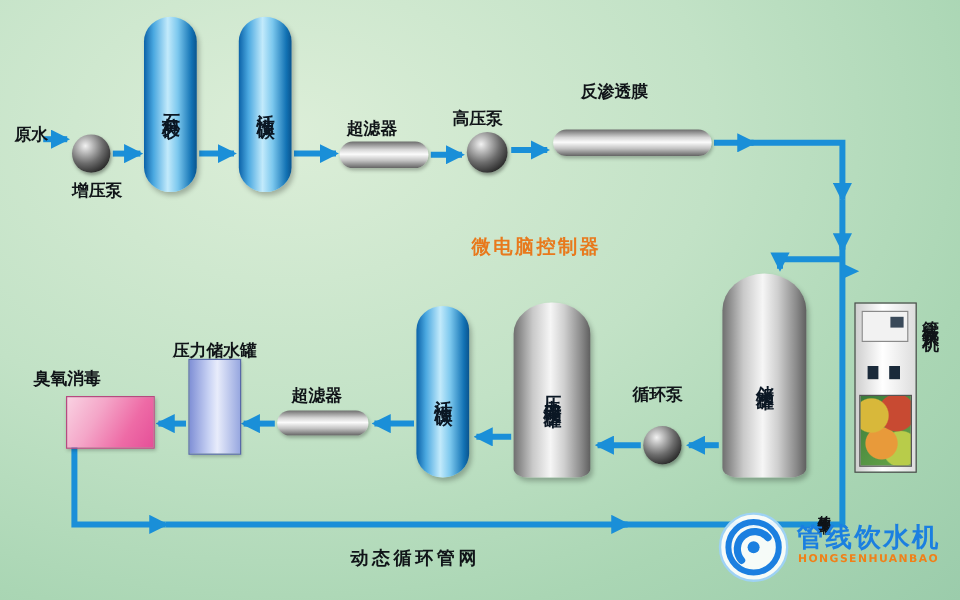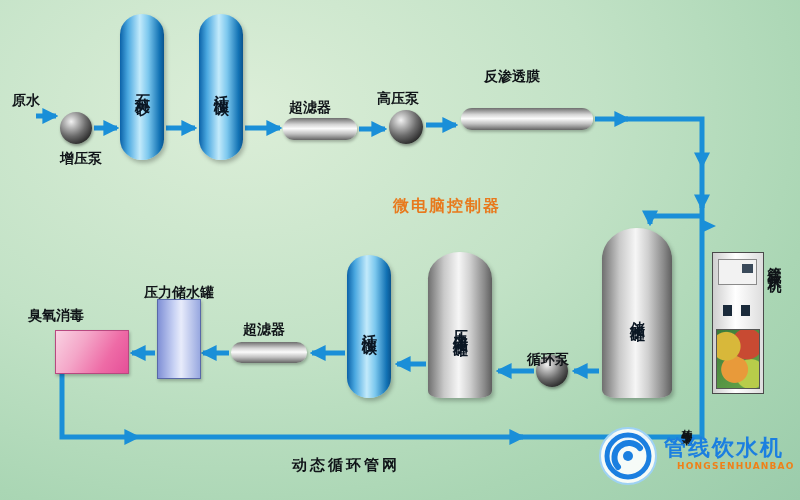--- a/index.html
+++ b/index.html
@@ -45,21 +45,21 @@
   .t1{left:10px}.t2{left:28px}
   .disp-art{position:absolute;left:3px;bottom:4px;width:42px;height:58px;border:1px solid #555;
     background:
       radial-gradient(circle at 22% 28%, #d8b83a 0 26%, rgba(0,0,0,0) 28%),
       radial-gradient(circle at 72% 24%, #c84a32 0 28%, rgba(0,0,0,0) 30%),
       radial-gradient(circle at 42% 68%, #e89a3a 0 28%, rgba(0,0,0,0) 30%),
       radial-gradient(circle at 80% 76%, #b8cc4a 0 26%, rgba(0,0,0,0) 28%),
       linear-gradient(135deg,#3a7a3a,#6aa84a);}
   .logo{position:absolute;z-index:4;}
   .logo-cn{position:absolute;z-index:4;font-size:22px;font-weight:bold;color:#1b7fe0;letter-spacing:2px;}
-  .logo-en{position:absolute;z-index:4;font-size:9px;font-weight:bold;color:#f08018;letter-spacing:1.2px;margin-left:12px;}
+  .logo-en{position:absolute;z-index:4;font-size:9px;font-weight:bold;color:#f08018;letter-spacing:1.2px;}
 </style>
 </head>
 <body>
 
 <div id="stage">
 
   <svg id="pipes" width="800" height="500">
     <defs>
       <marker id="arr" viewBox="0 0 10 10" refX="8.5" refY="5" markerWidth="3.2" markerHeight="3.2" orient="auto-start-reverse">
         <path d="M0 0 L10 5 L0 10 z" fill="#1a8fd8"></path>
@@ -83,21 +83,21 @@
       <path d="M345 353 H312" marker-end="url(#arr)"></path>
       <path d="M229 353 H203" marker-end="url(#arr)"></path>
       <path d="M155 353 H132" marker-end="url(#arr)"></path>
       <path d="M62 372 V437 H138" marker-end="url(#arr)"></path>
       <path d="M138 437 H523" marker-end="url(#arr)"></path>
       <path d="M520 437 H704"></path>
     </g>
     <polygon points="701,219 716,226 701,233" fill="#1a8fd8"></polygon>
   </svg>
 
-  <div class="label" style="left:12px;top:92px">原水</div>
+  <div class="label" style="left:12px;top:104px">原水</div>
   <div class="sphere" style="left:60px;top:112px;width:32px;height:32px"></div>
   <div class="label" style="left:60px;top:150px">增压泵</div>
 
   <div class="col-blue" style="left:120px;top:14px;width:44px;height:146px">
     <span class="vtext">石英砂</span>
   </div>
   <div class="col-blue" style="left:199px;top:14px;width:44px;height:146px">
     <span class="vtext">活性碳</span>
   </div>
 
@@ -119,21 +119,21 @@
   <div class="dispenser" style="left:712px;top:252px;width:50px;height:140px">
     <div class="disp-panel">
       <div class="disp-screen"></div>
     </div>
     <div class="disp-tap t1"></div>
     <div class="disp-tap t2"></div>
     <div class="disp-art"></div>
   </div>
   <div class="vlabel" style="left:766px;top:256px">管线饮水机</div>
 
-  <div class="label" style="left:527px;top:351px">循环泵</div>
+  <div class="label" style="left:527px;top:320px">循环泵</div>
   <div class="sphere" style="left:536px;top:355px;width:32px;height:32px"></div>
 
   <div class="tank-gray" style="left:428px;top:252px;width:64px;height:146px">
     <span class="vtext">压力储水罐</span>
   </div>
 
   <div class="col-blue" style="left:347px;top:255px;width:44px;height:143px">
     <span class="vtext">活性碳</span>
   </div>
 

